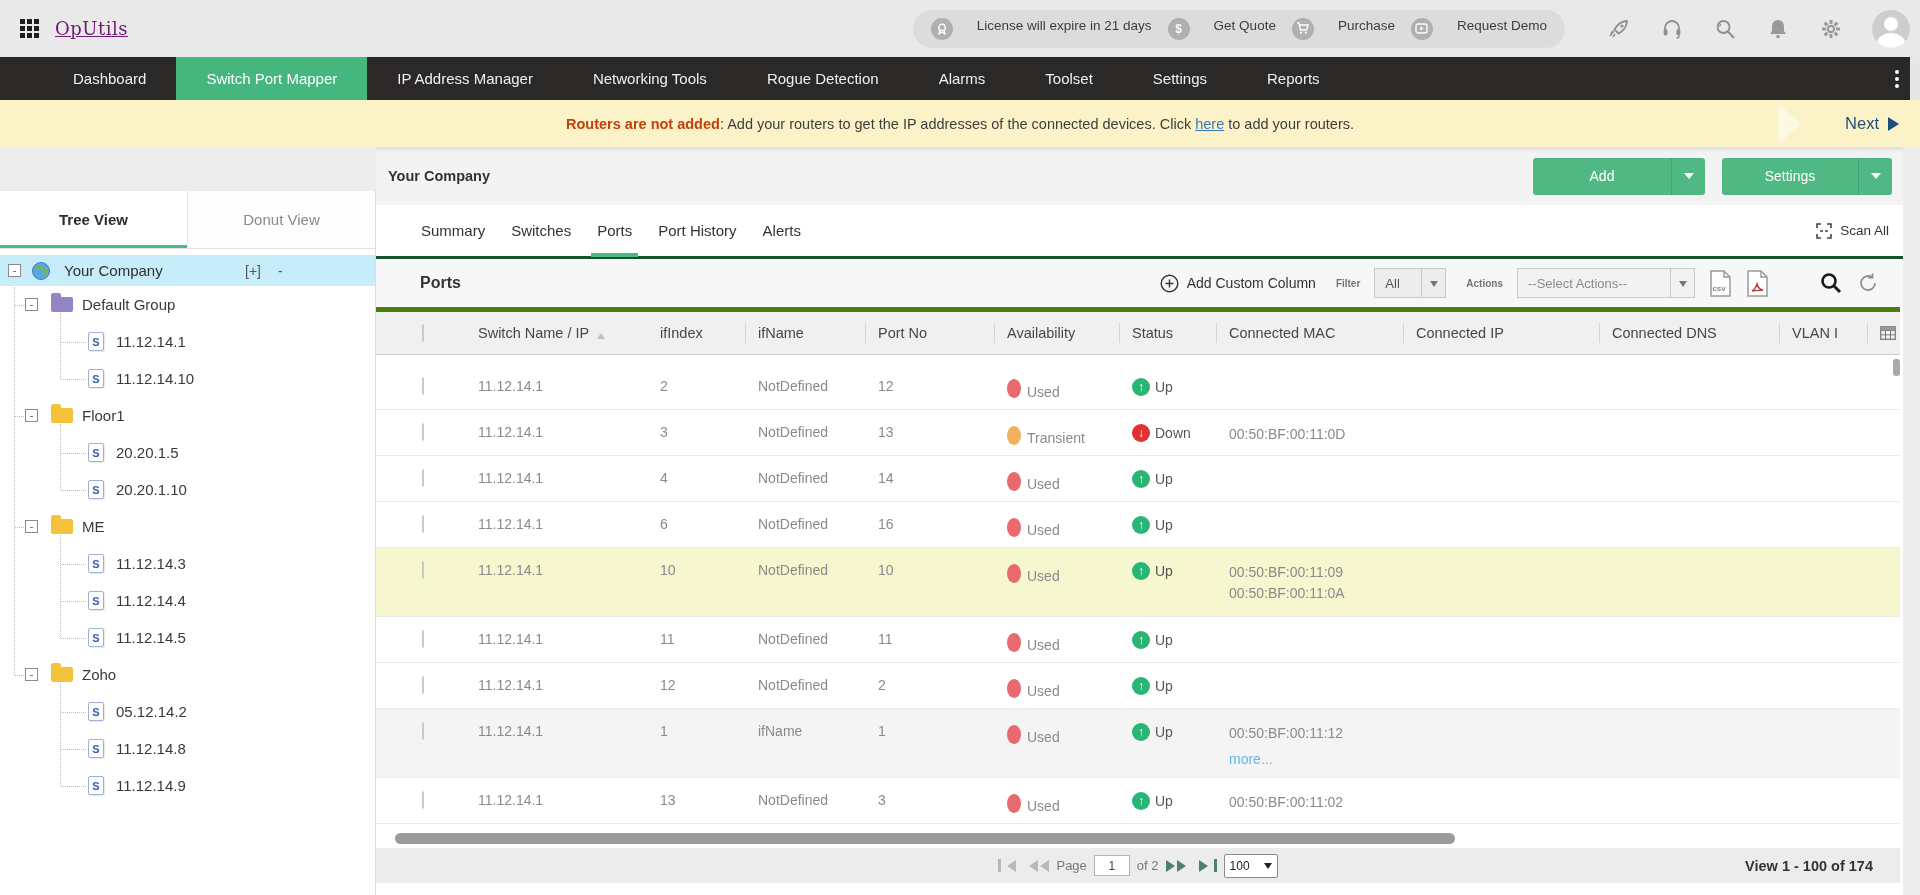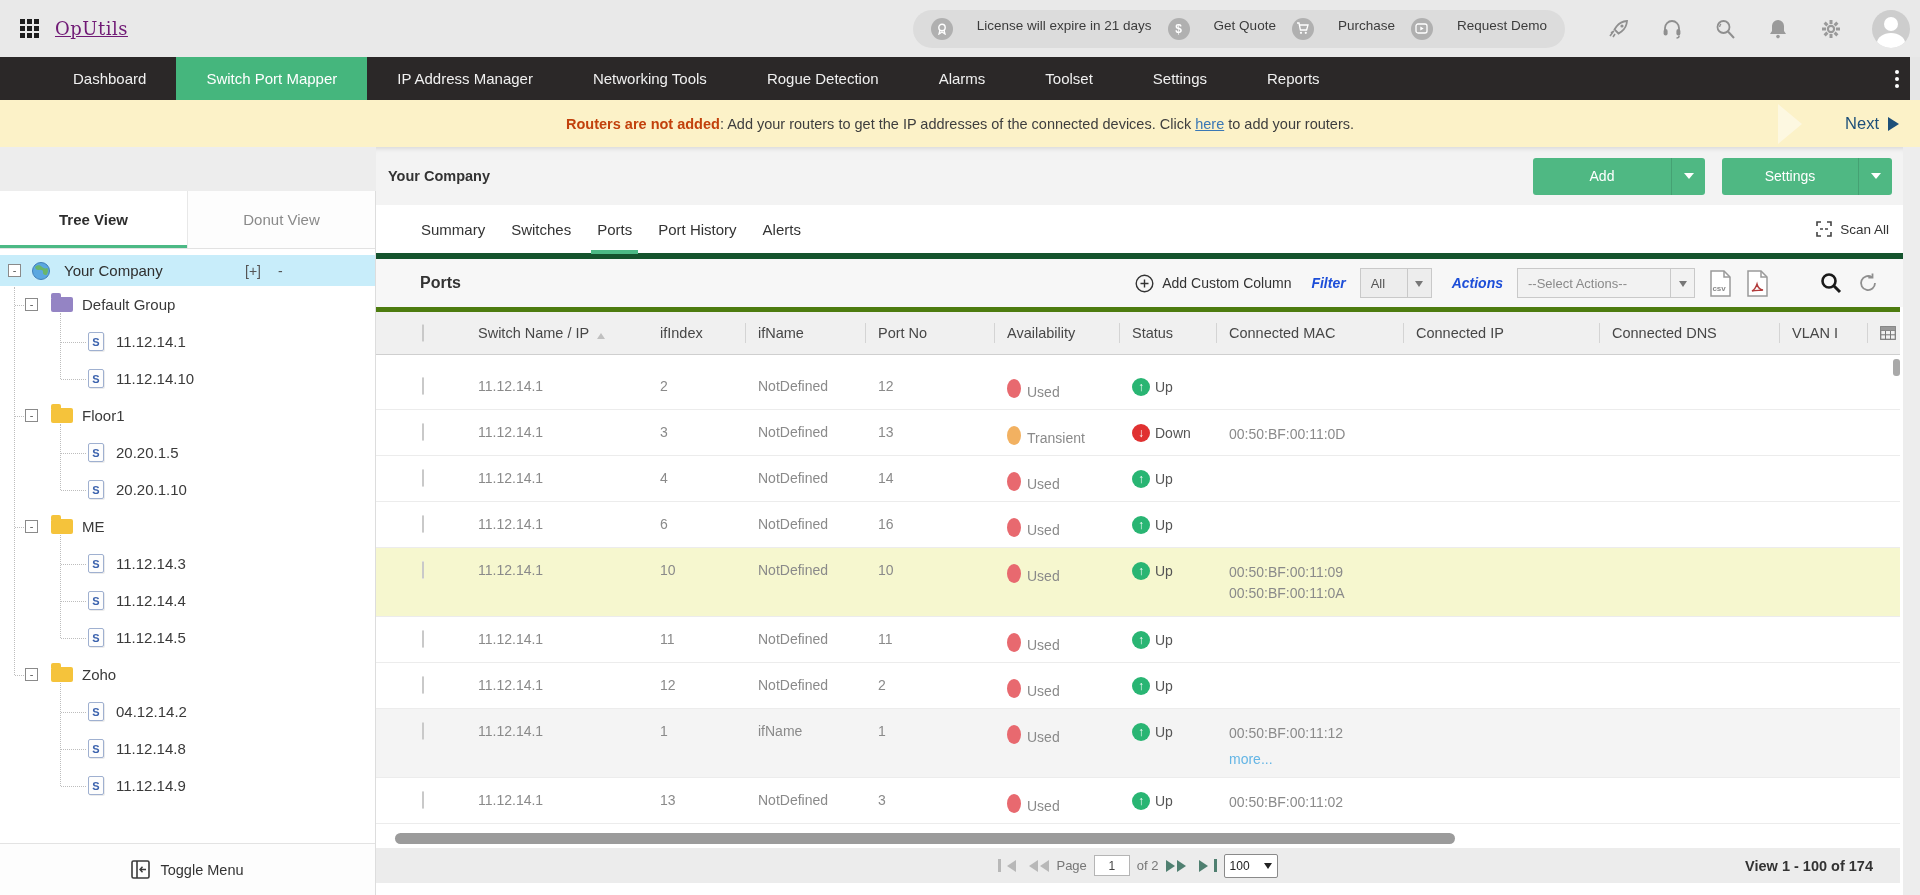--- a/index.html
+++ b/index.html
@@ -81,30 +81,30 @@
   .titleband { height:58px; background:#f3f3f3; box-shadow:inset 0 6px 6px -6px rgba(0,0,0,.18); display:flex; align-items:center; padding:0 11px 0 12px; }
   .titleband .ttl { font-size:14.5px; font-weight:bold; color:#333; }
   .tb-spacer { flex:1; }
   .gbtn { height:37px; background:#4fb883; border-radius:3px; color:#fff; font-size:14px; display:flex; align-items:stretch; cursor:pointer; overflow:hidden; }
   .gbtn .lab { display:flex; align-items:center; justify-content:center; flex:1; }
   .gbtn .caret { width:34px; display:flex; align-items:center; justify-content:center; border-left:1px solid rgba(0,0,0,.12); }
   .gbtn .caret::after { content:''; width:0; height:0; border:5px solid transparent; border-top:6px solid #fff; margin-top:5px; }
   .btn-add { width:172px; margin-right:17px; }
   .btn-settings { width:170px; }
 
-  .mtabs { height:54px; display:flex; align-items:stretch; border-bottom:6px solid #14532d; padding-left:32px; position:relative; }
+  .mtabs { height:54px; display:flex; align-items:stretch; border-bottom:3px solid #14532d; padding-left:32px; position:relative; }
   .mtab { display:flex; align-items:center; padding:0 6px; margin:0 7px; font-size:15px; color:#333; cursor:pointer; position:relative; white-space:nowrap; }
   .mtab.active::after { content:''; position:absolute; left:0; right:0; bottom:-1px; height:4px; background:#4cb985; }
   .scanall { position:absolute; right:14px; top:0; height:100%; display:flex; align-items:center; gap:8px; font-size:13.5px; color:#333; cursor:pointer; }
 
   .toolbar { height:48px; background:#f7f7f7; display:flex; align-items:center; padding:0 24px 0 44px; }
   .toolbar .heading { font-size:16px; font-weight:bold; color:#333; }
   .tbright { margin-left:auto; display:flex; align-items:center; gap:14px; }
   .addcol { display:flex; align-items:center; gap:8px; font-size:14px; color:#333; cursor:pointer; white-space:nowrap; }
-  .flabel { font-size:14px; font-weight:bold; color:#1d4ed8; margin-left:6px;font-style:italic; }
+  .flabel { font-size:10px; font-weight:bold; color:#737373; margin-left:6px; }
   .selbox { height:30px; border:1px solid #c9c9c9; background:#ededed; display:flex; align-items:center; cursor:pointer; font-size:13px; color:#555; }
   .selbox .val { padding:0 10px; flex:1; white-space:nowrap; }
   .selbox .sc { width:24px; align-self:stretch; border-left:1px solid #c9c9c9; display:flex; align-items:center; justify-content:center; }
   .selbox .sc::after { content:''; width:0; height:0; border:4px solid transparent; border-top:6px solid #777; margin-top:5px; }
   .sel-filter { width:72px; }
   .sel-actions { width:178px; background:#f2f2f2; color:#8a8a8a; }
   .ticon { cursor:pointer; display:flex; align-items:center; justify-content:center; }
   .colorgrid { width:22px; height:22px; display:grid; grid-template-columns:10px 10px; grid-template-rows:10px 10px; gap:2px; }
   .colorgrid i:nth-child(1){background:#f05a52;}
   .colorgrid i:nth-child(2){background:#f2a33c; background-image:radial-gradient(#fff 18%, transparent 20%); background-size:3px 3px;}
@@ -358,41 +358,33 @@
             </div>
             <div class="group">
               <div class="trow grow">
                 <span class="expbox">-</span>
                 <span class="folder" style="background: rgb(245, 195, 59);"></span>
                 <span class="tlabel">Zoho</span>
               </div>
               <div class="children">
                 <div class="trow leaf">
                   <span class="docicon">S</span>
-                  <span class="tlabel">04.12.14.2</span>
+                  <span class="tlabel">05.12.14.2</span>
                 </div>
                 <div class="trow leaf">
                   <span class="docicon">S</span>
                   <span class="tlabel">11.12.14.8</span>
                 </div>
                 <div class="trow leaf">
                   <span class="docicon">S</span>
                   <span class="tlabel">11.12.14.9</span>
                 </div>
               </div>
             </div>
           </div>
-      </div>
-      <div class="sb-footer">
-        <svg width="19" height="19" viewBox="0 0 19 19">
-            <rect x="1" y="1" width="17" height="17" rx="1.5" fill="none" stroke="#3a3a3a" stroke-width="1.6"></rect>
-            <path d="M6 1v17" stroke="#3a3a3a" stroke-width="1.6"></path>
-            <path d="M15 9.5H9m2.5-2.7L9 9.5l2.5 2.7" fill="none" stroke="#3a3a3a" stroke-width="1.4"></path>
-          </svg>
-        <span>Toggle Menu</span>
       </div>
     </div>
 
     <div class="main">
       <div class="titleband">
         <span class="ttl">Your Company</span>
         <span class="tb-spacer"></span>
         <div class="gbtn btn-add">
           <span class="lab">Add</span>
           <span class="caret"></span>

